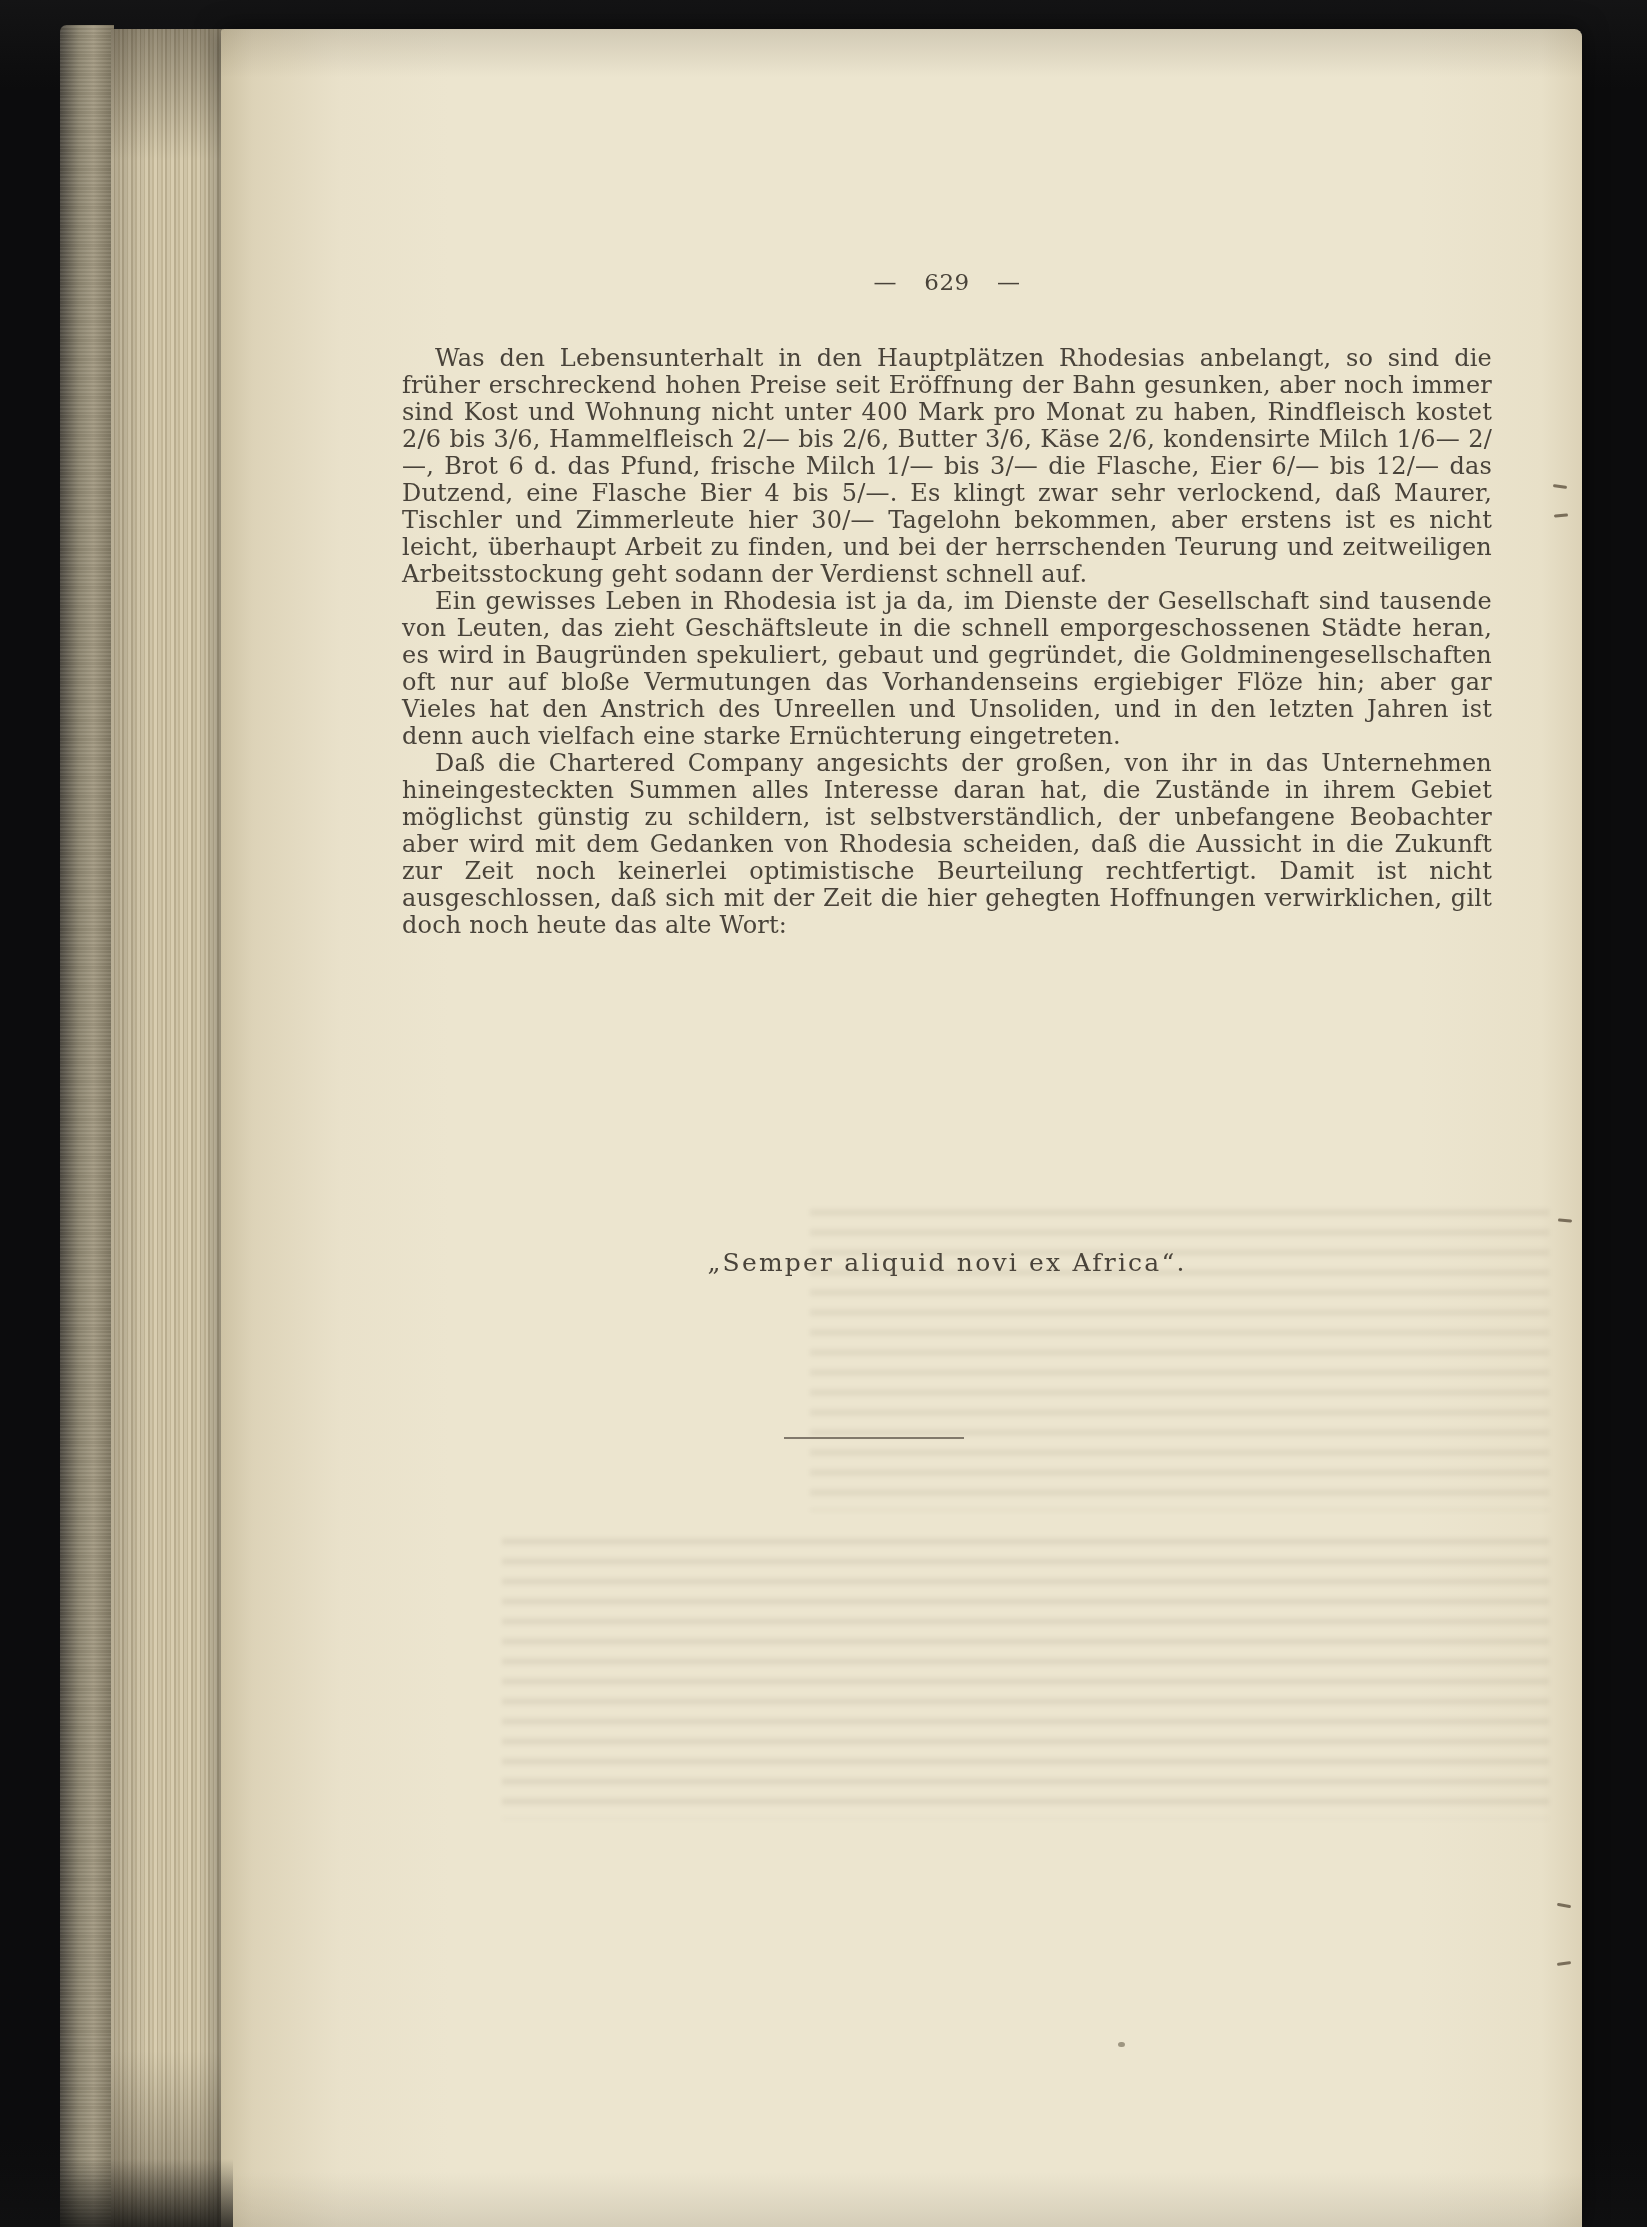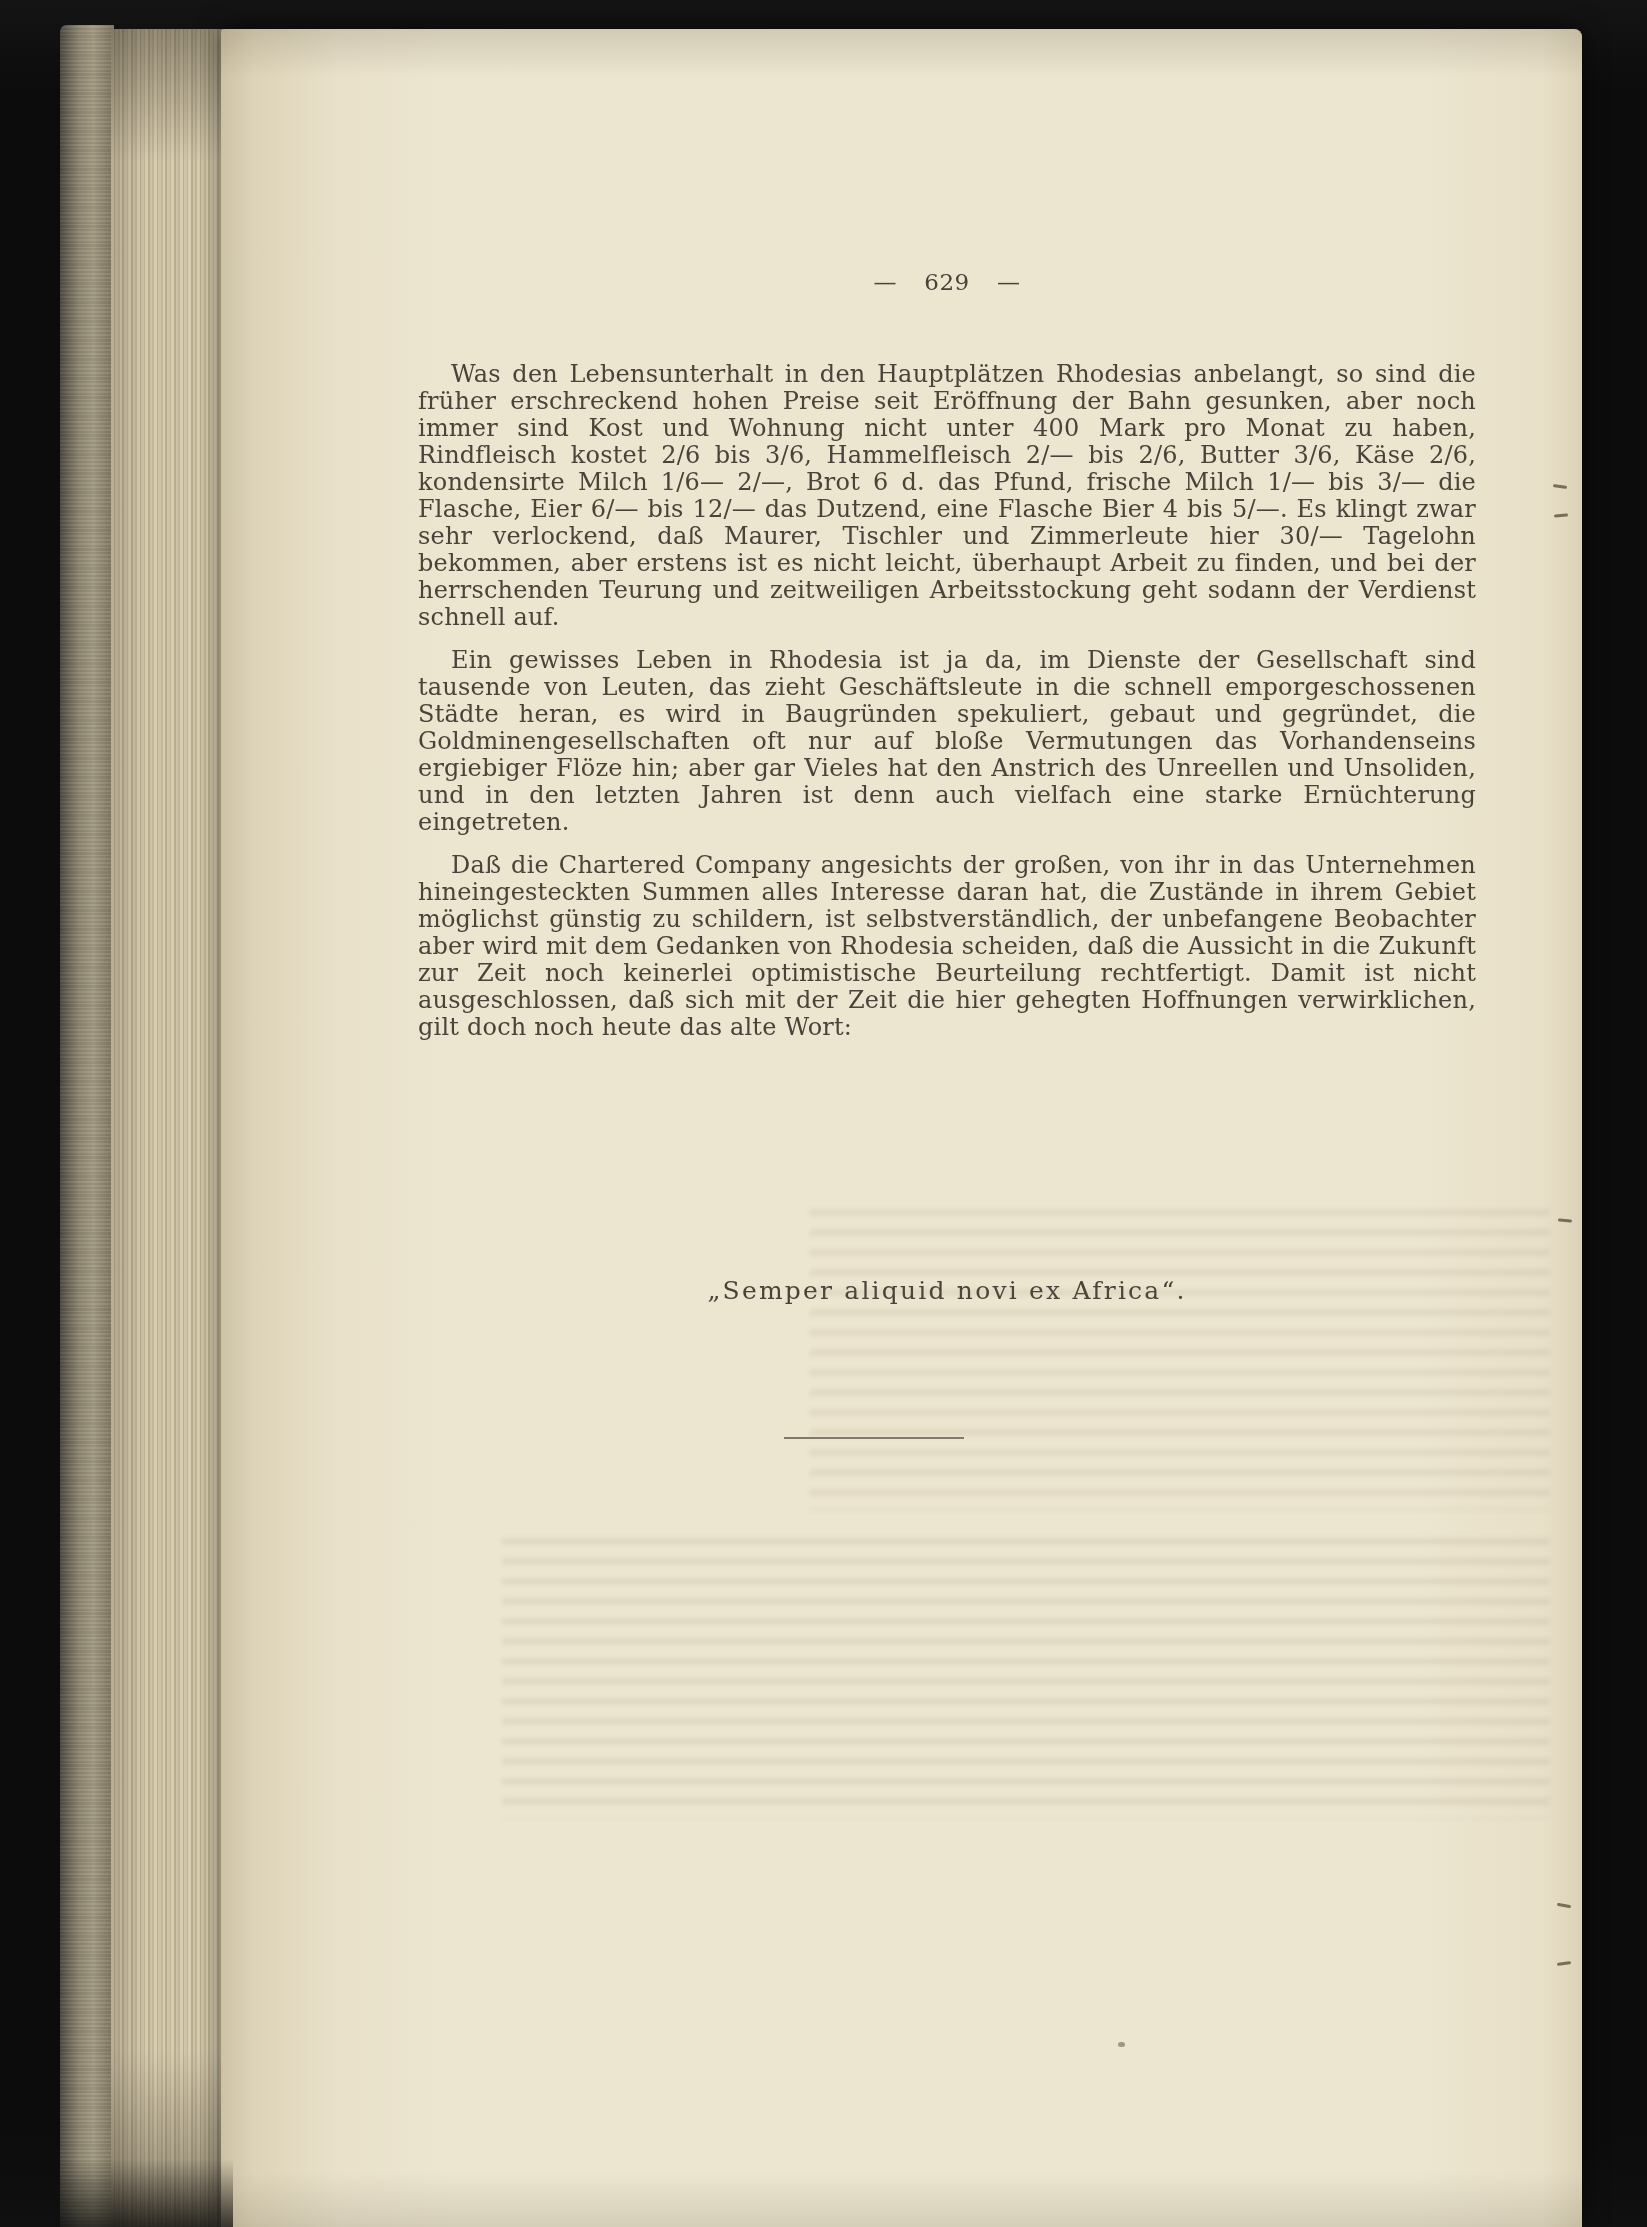--- a/index.html
+++ b/index.html
@@ -40,24 +40,24 @@
   }
   .page-number{
     position:absolute;left:402px;top:269px;width:1090px;text-align:center;
     font-size:23px;color:var(--ink,#49433a);word-spacing:19.4px;letter-spacing:0.5px;
   }
   .text-block{
     position:absolute;left:402px;top:345px;width:1090px;
     font-size:24px;line-height:27px;letter-spacing:0.2px;
     color:var(--ink,#49433a);text-align:justify;
   }
-  .text-block p{margin:16px;text-indent:33px;}
+  .text-block p{margin:0;text-indent:33px;}
   .quote{
     position:absolute;left:402px;top:1248px;width:1090px;text-align:center;
-    font-size:25px;letter-spacing:2.2px;color:var(--ink,#49433a);margin-top:28px;
+    font-size:25px;letter-spacing:2.2px;color:var(--ink,#49433a);
   }
   .rule{
     position:absolute;left:784px;top:1437px;width:180px;height:1.6px;
     background:#6e665a;opacity:.85;
   }
   
   .ghost{position:absolute;filter:blur(2.2px);opacity:.5;pointer-events:none;}
   .ghost.g1{left:810px;top:1209px;width:739px;height:302px;
     background:repeating-linear-gradient(180deg,rgba(128,116,96,.20) 0 7px,rgba(128,116,96,0) 7px 20px);}
   .ghost.g2{left:502px;top:1538px;width:1047px;height:281px;

